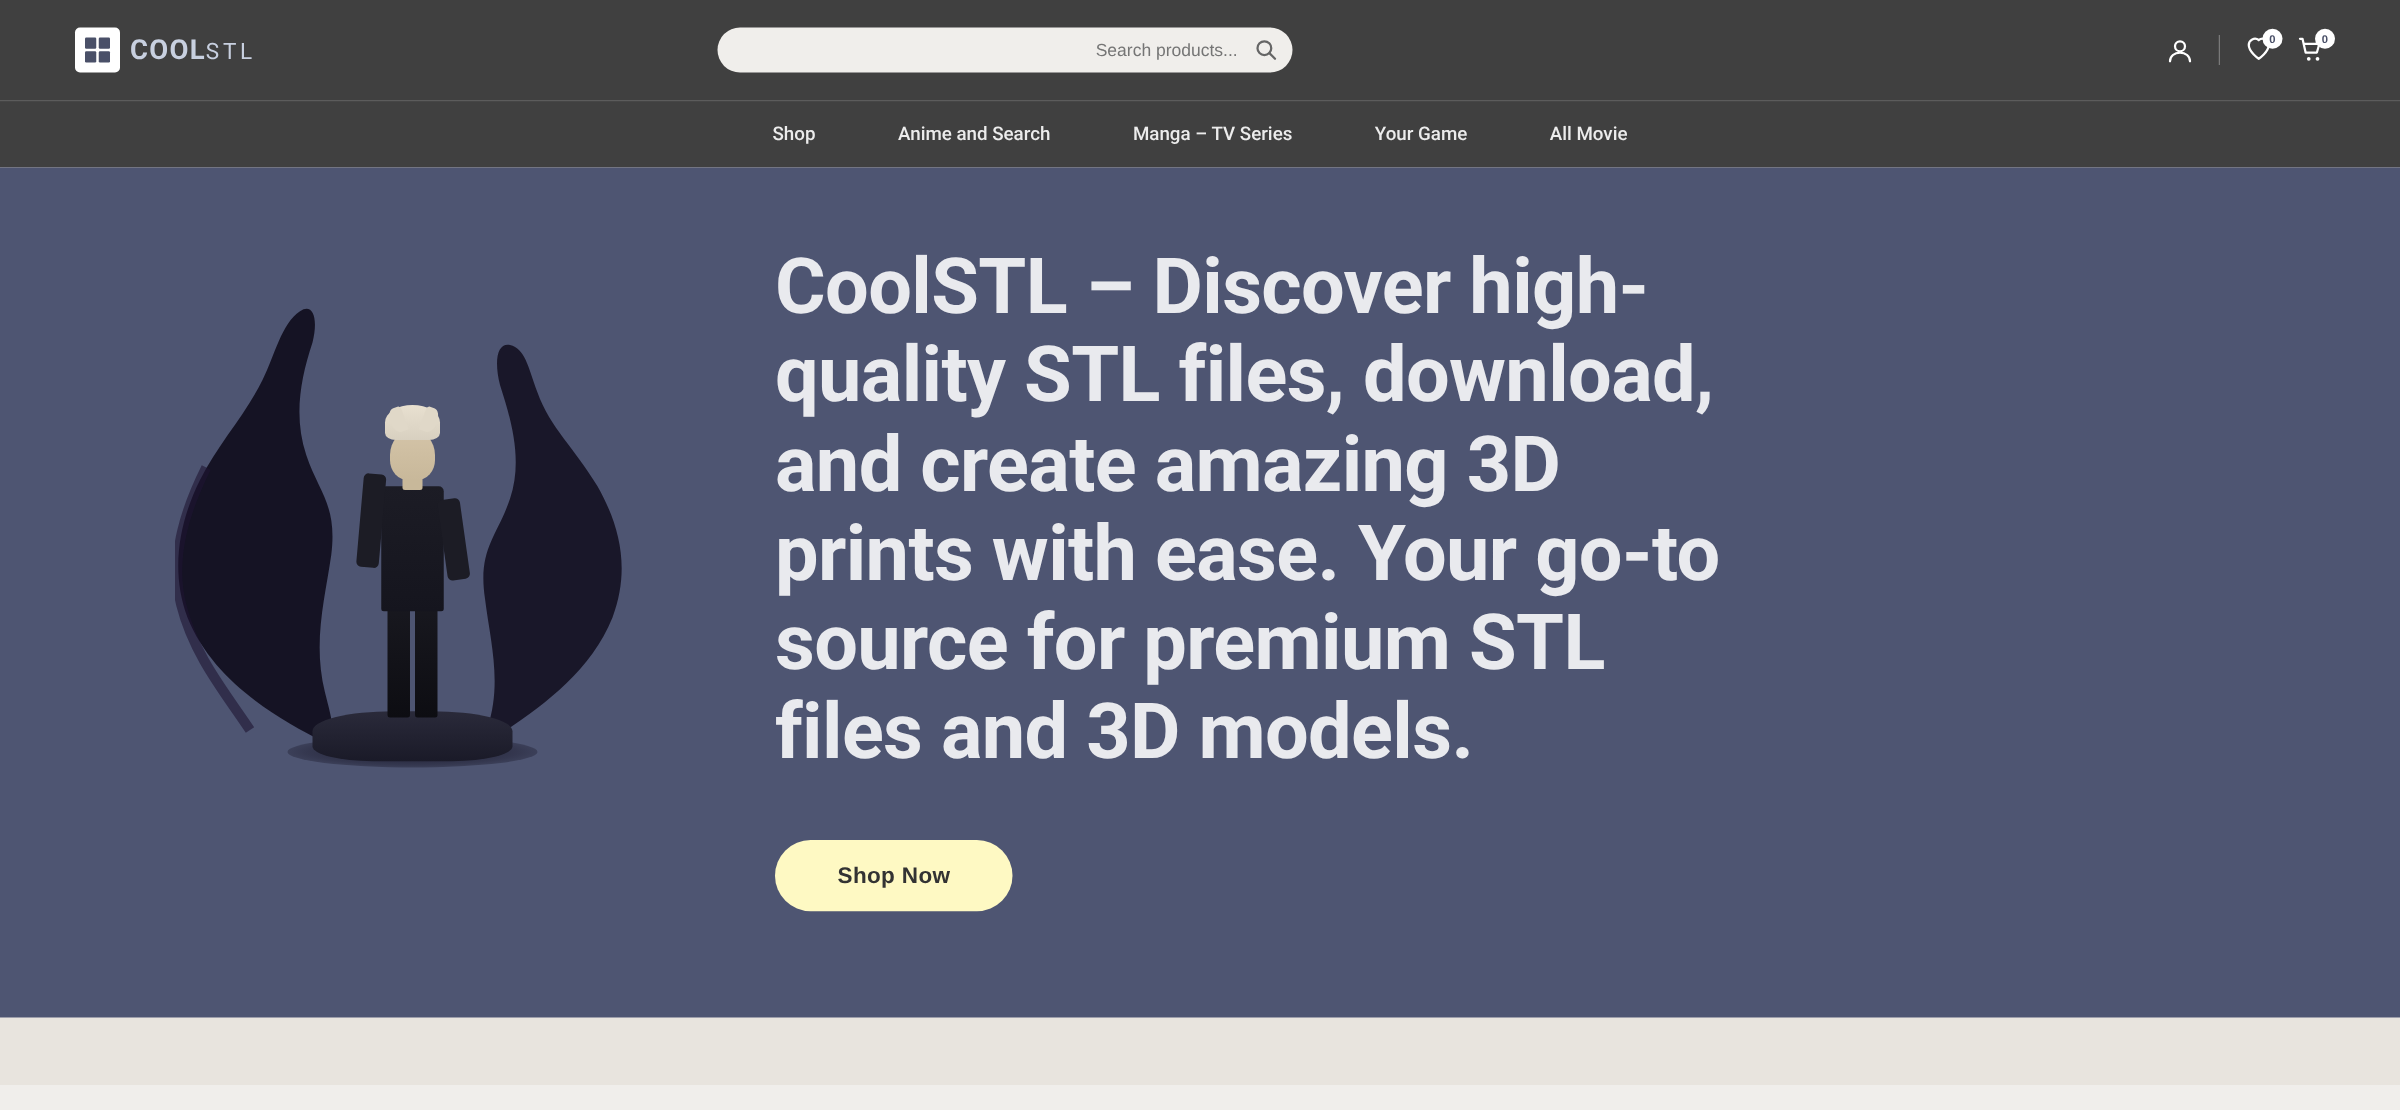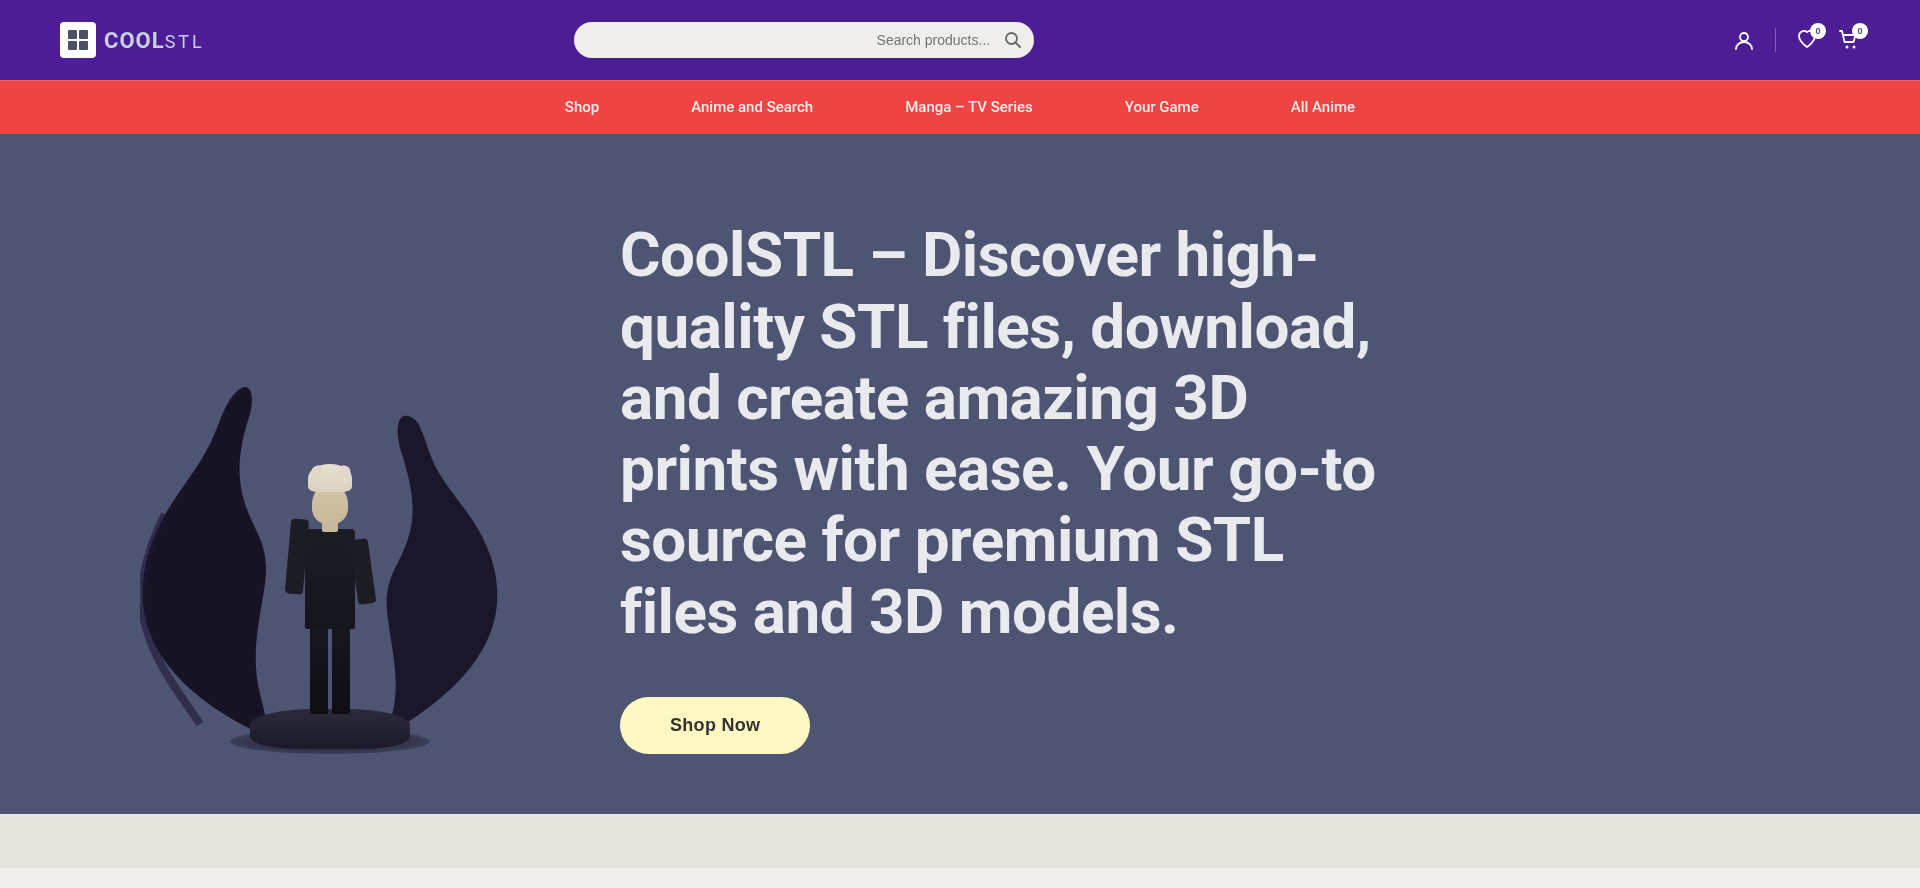--- a/index.html
+++ b/index.html
@@ -10,21 +10,21 @@
 
     body {
       font-family: -apple-system, BlinkMacSystemFont, 'Segoe UI', Roboto, sans-serif;
       background: #f0eeeb;
       width: 1920px;
       min-height: 888px;
     }
 
     
     header {
-      background: #4c1d95;
+      background: #404040;
       height: 80px;
       display: flex;
       align-items: center;
       padding: 0 60px;
       gap: 40px;
     }
 
     .logo-container {
       display: flex;
       align-items: center;
@@ -124,45 +124,45 @@
     }
 
     .divider-v {
       width: 1px;
       height: 24px;
       background: rgba(255,255,255,0.3);
     }
 
     
     nav {
-      background: #ef4444;
+      background: #404040;
       border-top: 1px solid rgba(255,255,255,0.15);
       height: 54px;
       display: flex;
       align-items: center;
       justify-content: center;
-      gap: 92px;
+      gap: 66px;
     }
 
     .nav-item {
       color: rgba(255,255,255,0.9);
       font-size: 15px;
       font-weight: 500;
       cursor: pointer;
       text-decoration: none;
       padding: 6px 0;
       border-bottom: 2px solid transparent;
     }
 
     
     .hero {
       background: #4e5572;
       min-height: 680px;
       display: flex;
-      align-items: flex-end;
+      align-items: flex-start;
       position: relative;
       overflow: hidden;
       padding: 60px 120px;
     }
 
     .hero-image-area {
       width: 420px;
       flex-shrink: 0;
       display: flex;
       align-items: center;
@@ -268,21 +268,21 @@
       <span class="badge">0</span>
     </button>
   </div>
 </header>
 
 <nav>
   <a class="nav-item">Shop</a>
   <a class="nav-item">Anime and Search</a>
   <a class="nav-item">Manga – TV Series</a>
   <a class="nav-item">Your Game</a>
-  <a class="nav-item">All Anime</a>
+  <a class="nav-item">All Movie</a>
 </nav>
 
 <section class="hero">
   <div class="hero-image-area">
     <div class="figure-container">
 
       <div style="position:absolute;bottom:20px;left:-30px;width:200px;height:350px;pointer-events:none;">
         <svg width="200" height="350" viewBox="0 0 200 350" fill="none">
           <path d="M120 350 C80 330, 30 300, 10 250 C-5 210, 5 170, 20 140 C35 110, 55 90, 70 60 C80 40, 85 15, 100 5 C110 -2, 115 10, 110 30 C100 60, 95 90, 105 120 C115 150, 130 160, 125 200 C120 235, 110 270, 120 310 C125 330, 130 345, 120 350Z" fill="rgba(12,8,22,0.85)"></path>
           <path d="M60 340 C40 310, 15 280, 5 240 C-5 200, 10 160, 25 130" stroke="rgba(30,20,50,0.6)" stroke-width="8" fill="none"></path>

